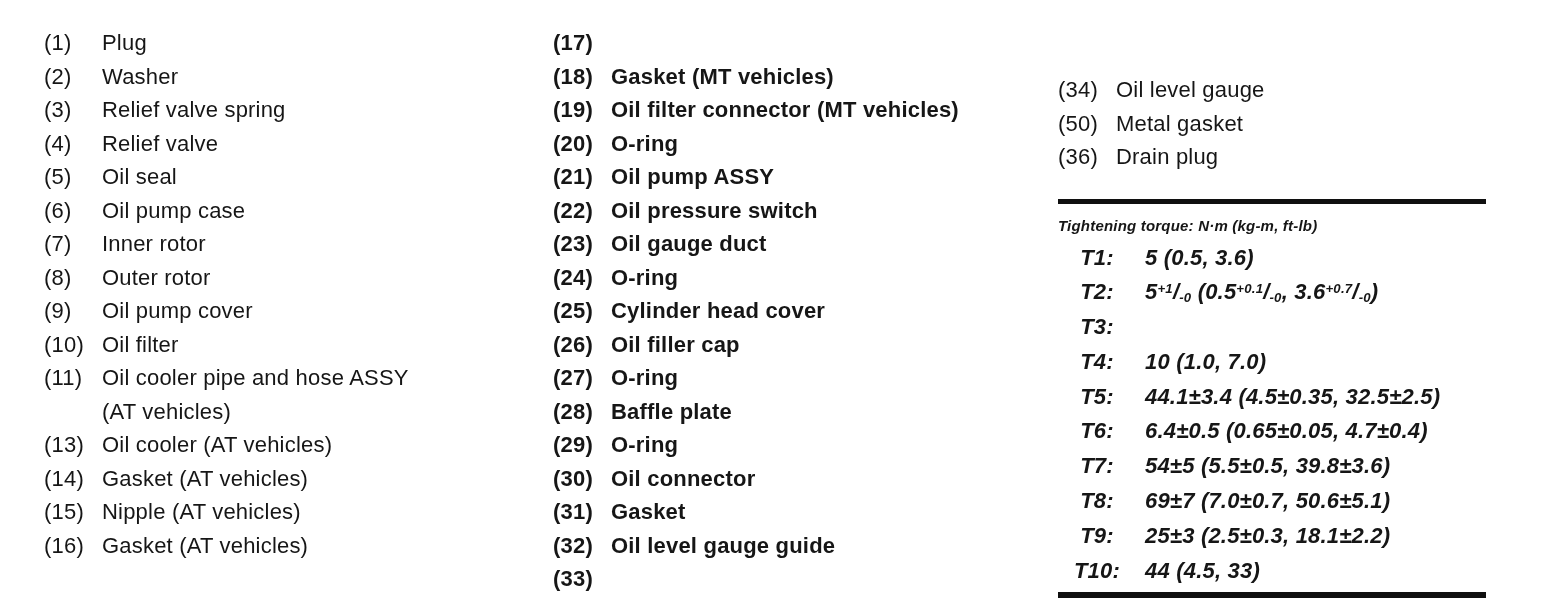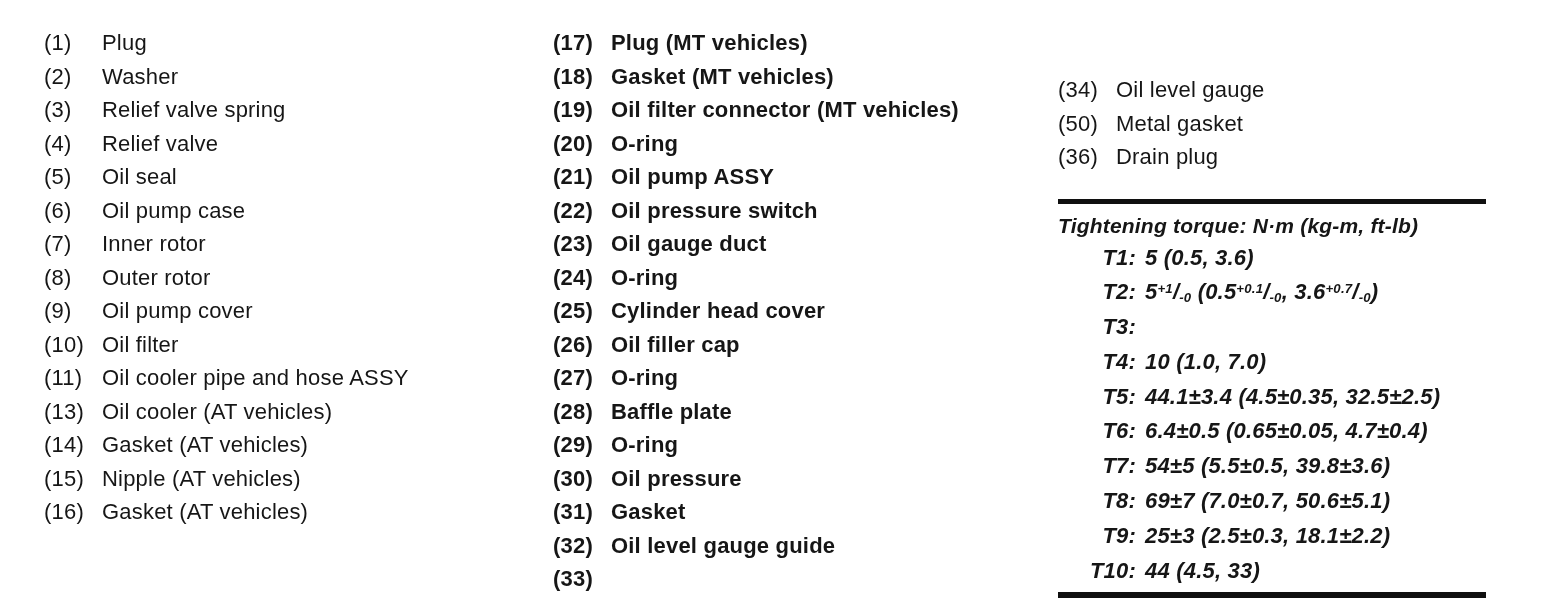--- a/index.html
+++ b/index.html
@@ -44,42 +44,42 @@
     background: #101010;
     height: 5px;
   }
   .rule-bottom {
     height: 6px;
     margin-top: 4px;
   }
   .torque-title {
     font-weight: bold;
     font-style: italic;
-    font-size: 21px;
+    font-size: 15px;
     line-height: 24px;
     padding: 10px 0 3px 0;
     letter-spacing: 0.2px;
   }
   ul.torque-list {
     list-style: none;
     margin: 0;
     padding: 0;
   }
   li.torque-row {
     display: flex;
     font-weight: bold;
     font-style: italic;
     font-size: 22px;
     line-height: 34.8px;
     letter-spacing: 0.2px;
   }
   .torque-label {
     flex: none;
     width: 78px;
-    text-align: right;
+    text-align: center;
     margin-right: 9px;
   }
   .torque-value sup, .torque-value sub {
     font-size: 60%;
     line-height: 0;
   }
   .torque-value sup { vertical-align: 0.45em; }
   .torque-value sub { vertical-align: -0.25em; }
 </style>
 </head>
@@ -167,20 +167,21 @@
           <span class="part-label-wrap">
             <span class="part-label">Oil filter</span>
             <div class="part-label"></div>
           </span>
         </li>
 
         <li class="part">
           <span class="part-number">(11)</span>
           <span class="part-label-wrap">
             <span class="part-label">Oil cooler pipe and hose ASSY</span>
+            <div class="part-label">(AT vehicles)</div>
           </span>
         </li>
 
 
         <li class="part">
           <span class="part-number">(13)</span>
           <span class="part-label-wrap">
             <span class="part-label">Oil cooler (AT vehicles)</span>
             <div class="part-label"></div>
           </span>
@@ -210,24 +211,20 @@
           </span>
         </li>
       </ul>
   </div>
 
   <div class="col col-2">
     <ul class="parts">
 
         <li class="part">
           <span class="part-number">(17)</span>
-          <span class="part-label-wrap">
-            <span class="part-label">Plug (MT vehicles)</span>
-            <div class="part-label"></div>
-          </span>
         </li>
 
         <li class="part">
           <span class="part-number">(18)</span>
           <span class="part-label-wrap">
             <span class="part-label">Gasket (MT vehicles)</span>
             <div class="part-label"></div>
           </span>
         </li>
 
@@ -315,21 +312,21 @@
           <span class="part-number">(29)</span>
           <span class="part-label-wrap">
             <span class="part-label">O-ring</span>
             <div class="part-label"></div>
           </span>
         </li>
 
         <li class="part">
           <span class="part-number">(30)</span>
           <span class="part-label-wrap">
-            <span class="part-label">Oil pressure</span>
+            <span class="part-label">Oil connector</span>
             <div class="part-label"></div>
           </span>
         </li>
 
         <li class="part">
           <span class="part-number">(31)</span>
           <span class="part-label-wrap">
             <span class="part-label">Gasket</span>
             <div class="part-label"></div>
           </span>

